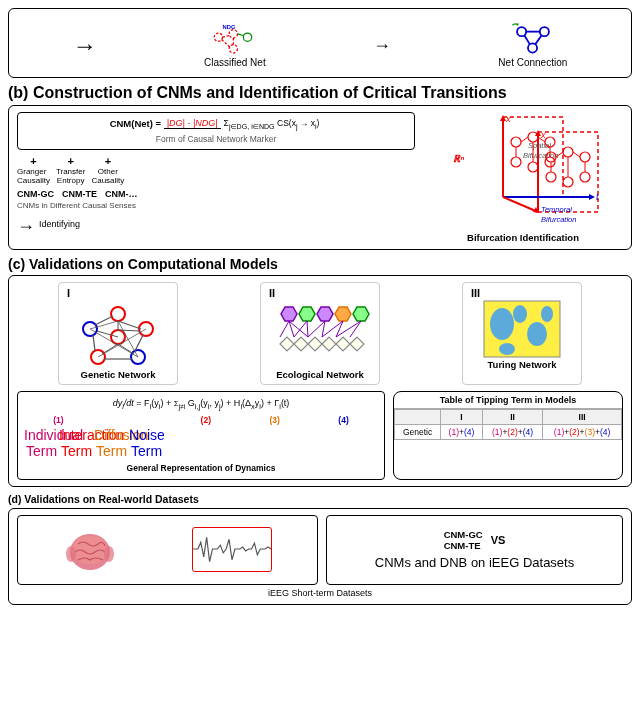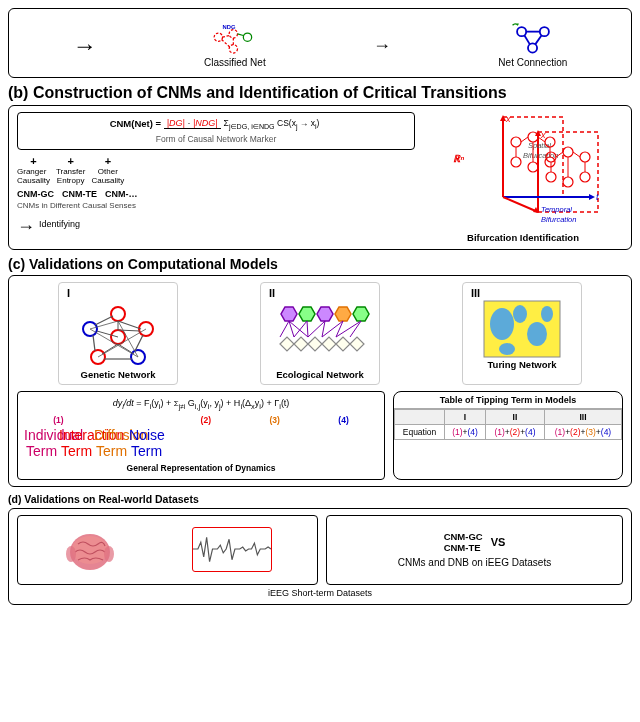--- a/index.html
+++ b/index.html
@@ -425,21 +425,21 @@
           <thead>
             <tr>
               <th></th>
               <th>I</th>
               <th>II</th>
               <th>III</th>
             </tr>
           </thead>
           <tbody>
             <tr>
-              <td>Equation</td>
+              <td>Genetic</td>
               <td>
                 <span class="pink">(1)</span>+<span class="blue">(4)</span>
               </td>
               <td>
                 <span class="pink">(1)</span>+<span class="red">(2)</span>+<span class="blue">(4)</span>
               </td>
               <td>
                 <span class="pink">(1)</span>+<span class="red">(2)</span>+<span class="orange">(3)</span>+<span class="blue">(4)</span>
               </td>
             </tr>
@@ -479,21 +479,21 @@
       </div>
 
       <div class="cnm-dnb-box">
         <div style="display:flex; align-items:center; gap:8px; margin-bottom:4px;">
           <div style="display:flex;flex-direction:column;font-size:9.5px;font-weight:bold;">
             <span>CNM-GC</span>
             <span>CNM-TE</span>
           </div>
           <span style="font-size:11px;font-weight:bold;">VS</span>
         </div>
-        <div style="font-size:10px;text-align:left;">CNMs and DNB on iEEG Datasets</div>
+        <div style="font-size:13px;text-align:left;">CNMs and DNB on iEEG Datasets</div>
       </div>
     </div>
 
     <div style="font-size:9px;text-align:center;margin-top:3px;">
       <span>iEEG Short-term Datasets</span>
     </div>
   </div>
 
 </div>
 

